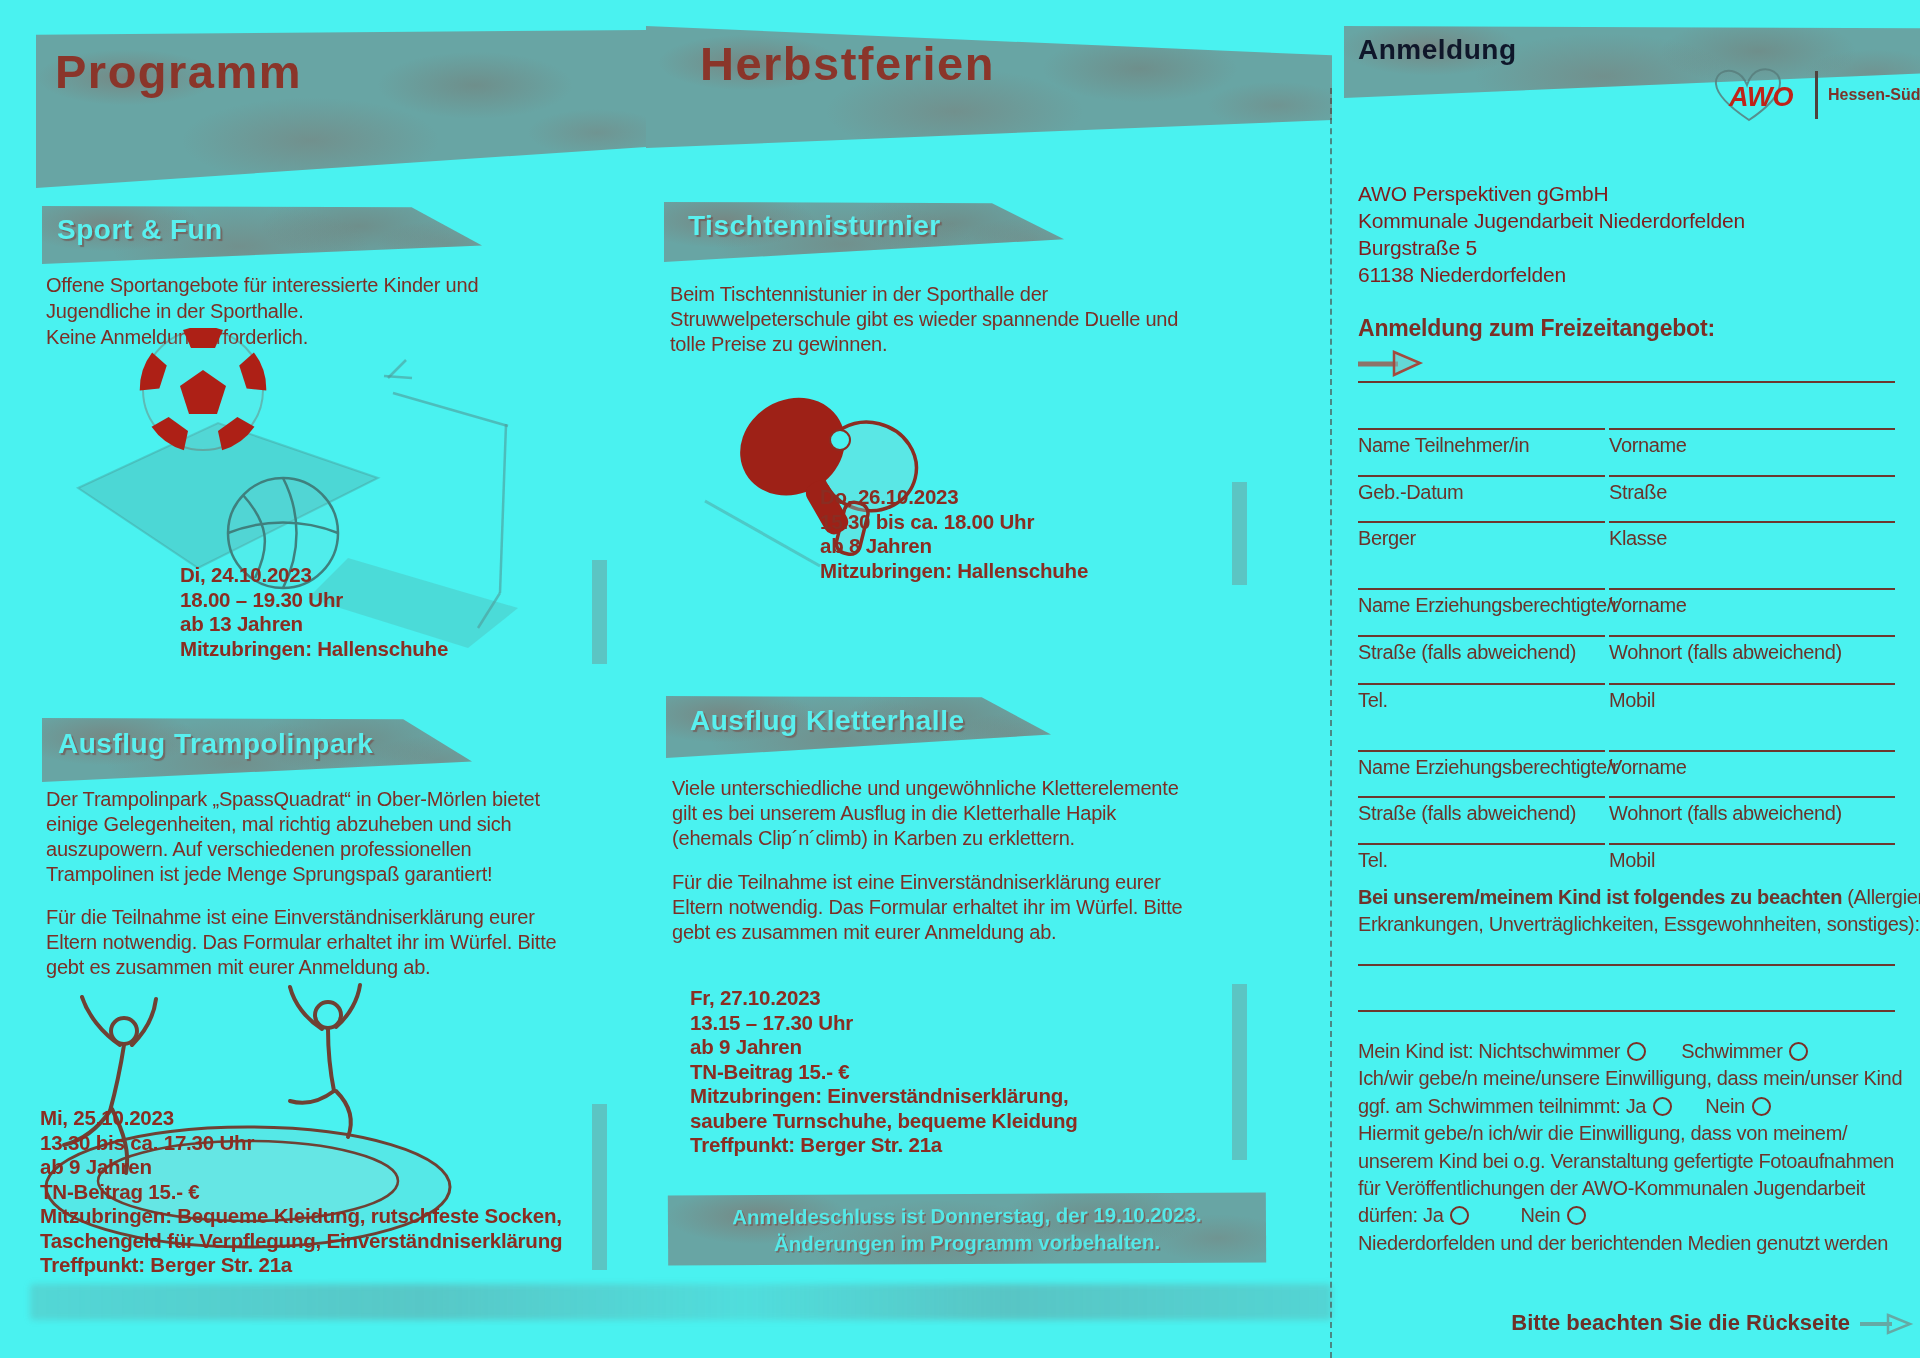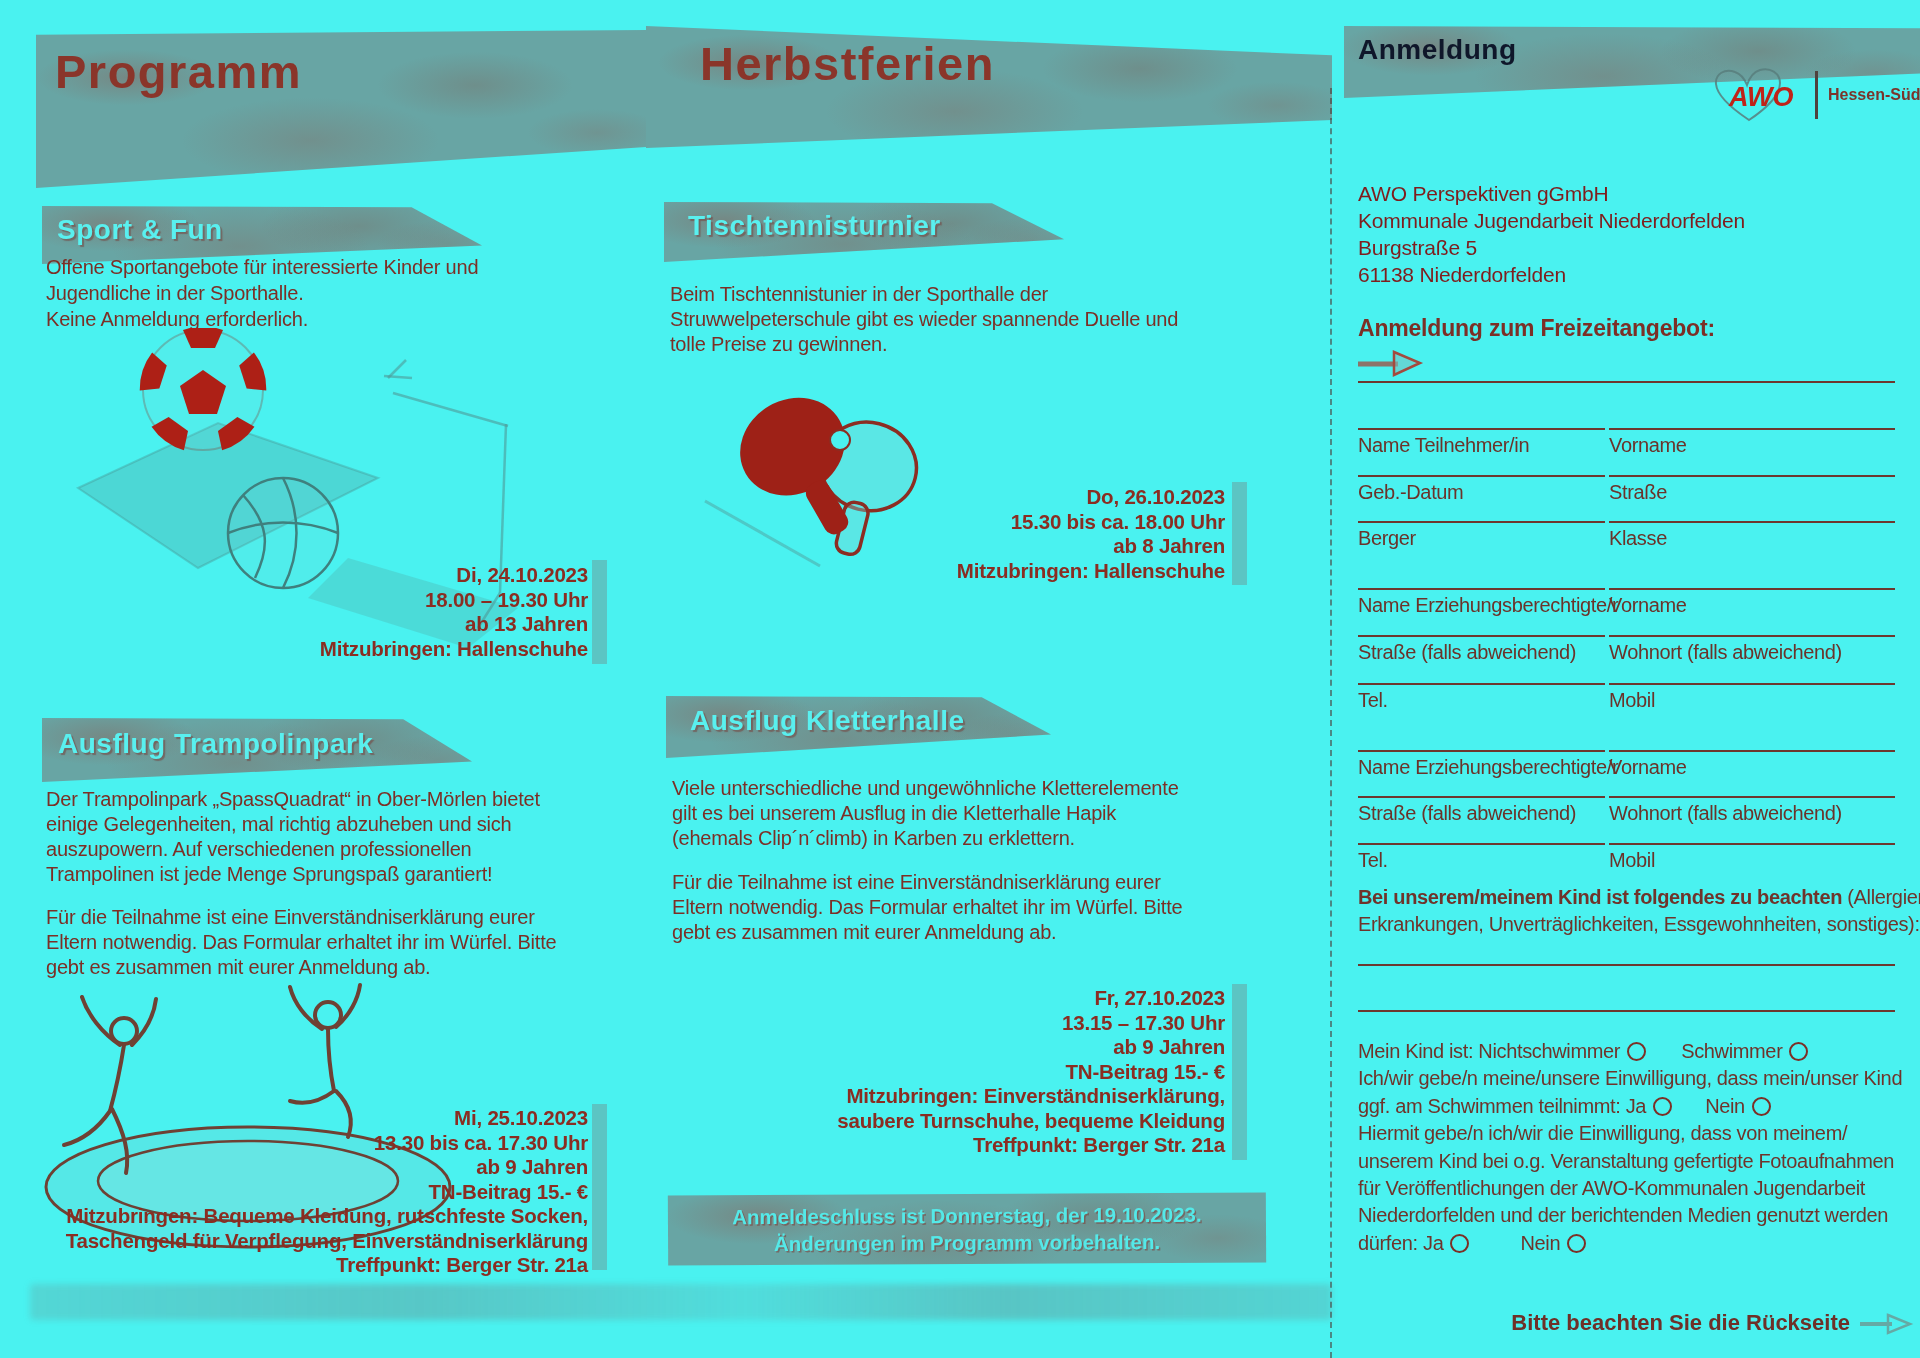--- a/index.html
+++ b/index.html
@@ -20,21 +20,21 @@
       radial-gradient(100px 34px at 92% 65%, rgba(150,62,50,.16), transparent 70%);
   }
   .h1 { font-weight:bold; color:#8a352a; letter-spacing:1.5px; font-size:47px; white-space:nowrap; }
   .sec-title {
     font-weight:bold; color:#59f0ef; font-size:28px; letter-spacing:.5px; white-space:nowrap;
     text-shadow:2px 2px 1px rgba(120,45,38,.45);
   }
   .body div { white-space:nowrap; }
   .body { font-size:20px; line-height:25px; letter-spacing:-0.2px; color:#7c2f26; }
   .sportdesc { line-height:26px; }
-  .event { font-weight:bold; font-size:20.5px; line-height:24.5px; color:#8a2d22; text-align:right; letter-spacing:-0.2px; }
+  .event { font-weight:bold; font-size:20.5px; line-height:24.5px; color:#8a2d22; text-align:left; letter-spacing:-0.2px; }
   .event div { white-space:nowrap; }
   .bar { background:rgba(95,185,184,.8); }
   .deadline { display:flex; flex-direction:column; justify-content:center; align-items:center; transform:rotate(-.3deg); }
   .dl { color:#54e9e8; font-weight:bold; font-size:20.5px; line-height:27px; white-space:nowrap;
         text-shadow:1.5px 1.5px 0 rgba(128,50,42,.5); }
   .foldline { border-left:2px dashed rgba(75,50,45,.55); }
   .smudge {
     background:linear-gradient(90deg, rgba(110,130,132,.24), rgba(110,130,132,.38) 30%,
       rgba(110,130,132,.18) 55%, rgba(110,130,132,.40) 75%, rgba(110,130,132,.26));
     filter:blur(3px); border-radius:4px;
@@ -61,21 +61,21 @@
 <body>
 
 <div id="page">
 
   <div class="abs tealband" style="left:36px;top:30px;width:610px;height:158px;clip-path:polygon(0 3%,100% 0,100% 74%,0 100%)"></div>
   <div class="abs h1" style="left:55px;top:44px">Programm</div>
 
   <div class="abs tealband" style="left:42px;top:206px;width:440px;height:58px;clip-path:polygon(0 0,84% 2%,100% 68%,0 100%)"></div>
   <div class="abs sec-title" style="left:57px;top:214px">Sport &amp; Fun</div>
 
-  <div class="abs body sportdesc" style="left:46px;top:254px">
+  <div class="abs body sportdesc" style="left:46px;top:272px">
     <div>Offene Sportangebote für interessierte Kinder und</div>
     <div>Jugendliche in der Sporthalle.</div>
     <div>Keine Anmeldung erforderlich.</div>
   </div>
 
   <svg class="abs" style="left:48px;top:328px" width="540" height="350" viewBox="0 0 540 350">
     <path d="M30 160 L170 95 L330 150 L150 240 Z" fill="rgba(80,165,163,.35)" stroke="rgba(70,150,148,.4)" stroke-width="2"></path>
     <path d="M300 230 L470 280 L420 320 L260 270 Z" fill="rgba(80,165,163,.3)"></path>
     <g stroke="#4f9a98" stroke-opacity=".6" fill="none" stroke-width="2.5">
       <path d="M345 65 L460 98"></path>
@@ -353,24 +353,24 @@
     <div class="rl">
       <span>Mein Kind ist: Nichtschwimmer</span><span class="circ"></span><span style="margin-left:28px">Schwimmer</span><span class="circ"></span>
     </div>
     <div class="rl">Ich/wir gebe/n meine/unsere Einwilligung, dass mein/unser Kind</div>
     <div class="rl">
       <span>ggf. am Schwimmen teilnimmt: Ja</span><span class="circ"></span><span style="margin-left:26px">Nein</span><span class="circ"></span>
     </div>
     <div class="rl">Hiermit gebe/n ich/wir die Einwilligung, dass von meinem/</div>
     <div class="rl">unserem Kind bei o.g. Veranstaltung gefertigte Fotoaufnahmen</div>
     <div class="rl">für Veröffentlichungen der AWO-Kommunalen Jugendarbeit</div>
-    <div class="rl">Niederdorfelden und der berichtenden Medien genutzt werden</div>
     <div class="rl">
       <span>dürfen: Ja</span><span class="circ"></span><span style="margin-left:44px">Nein</span><span class="circ"></span>
     </div>
+    <div class="rl">Niederdorfelden und der berichtenden Medien genutzt werden</div>
   </div>
 
   <div class="abs backnote" style="left:1400px;top:1310px;width:450px">Bitte beachten Sie die Rückseite</div>
   <svg class="abs" style="left:1858px;top:1312px" width="56" height="24" viewBox="0 0 56 24" opacity=".55">
     <path d="M2 12 H34" stroke="#7c6f68" stroke-width="4" fill="none"></path>
     <path d="M30 3 L52 12 L30 21 Z" fill="none" stroke="#7c6f68" stroke-width="2.5"></path>
   </svg>
 
 </div>
 

